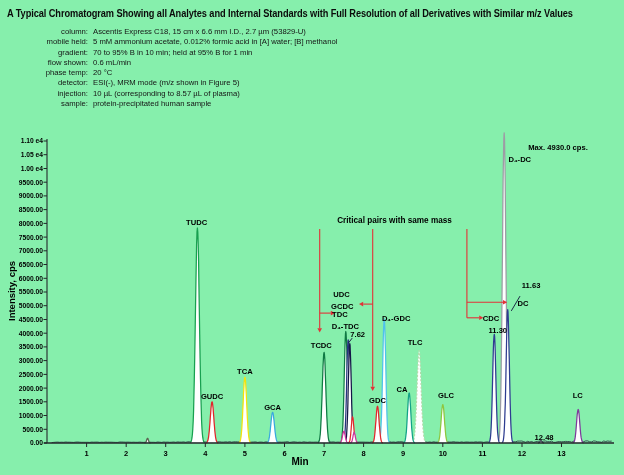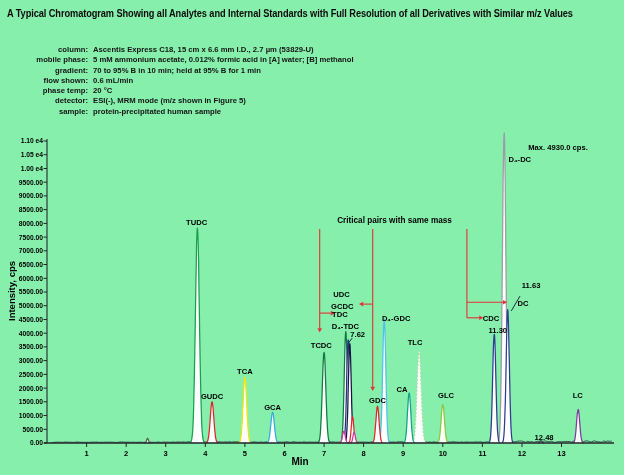--- a/index.html
+++ b/index.html
@@ -1,56 +1,60 @@
 <!DOCTYPE html>
 <html><head>
 <meta charset="utf-8">
 <style>
   html,body{margin:0;padding:0;background:#fff;}
   .page{position:relative;width:624px;height:475px;background:#86efac;overflow:hidden;
         font-family:"Liberation Sans",sans-serif;}
   .title{position:absolute;left:7px;top:7px;white-space:nowrap;font-size:11px;font-weight:700;
          color:#0b0b0b;transform:scaleX(0.84);transform-origin:0 50%;letter-spacing:-0.1px;z-index:2;}
-  .meta{position:absolute;left:0;top:45px;z-index:2;font-size:7.7px;color:#141414;line-height:10.3px;font-weight:bold;}
+  .meta{position:absolute;left:0;top:27px;z-index:2;font-size:7.7px;color:#141414;line-height:10.3px;}
   .mrow{display:flex;}
   .ml{width:88px;text-align:right;padding-right:5px;color:#141414;}
   .mv{text-align:left;white-space:nowrap;}
   #chart{position:absolute;left:0;top:0;z-index:1;}
   #chart text{font-family:"Liberation Sans",sans-serif;fill:#000;}
 </style>
 </head>
 <body>
 
 <div class="page">
   <div class="title">A Typical Chromatogram Showing all Analytes and Internal Standards with Full Resolution of all Derivatives with Similar m/z Values</div>
 
   <div class="meta">
     <div class="mrow">
         <span class="ml">column:</span>
         <span class="mv">Ascentis Express C18, 15 cm x 6.6 mm I.D., 2.7 µm (53829-U)</span>
       </div>
     <div class="mrow">
-        <span class="ml">mobile phase:</span>
+        <span class="ml">mobile held:</span>
         <span class="mv">5 mM ammonium acetate, 0.012% formic acid in [A] water; [B] methanol</span>
       </div>
     <div class="mrow">
         <span class="ml">gradient:</span>
         <span class="mv">70 to 95% B in 10 min; held at 95% B for 1 min</span>
       </div>
     <div class="mrow">
         <span class="ml">flow shown:</span>
         <span class="mv">0.6 mL/min</span>
       </div>
     <div class="mrow">
         <span class="ml">phase temp:</span>
         <span class="mv">20 °C</span>
       </div>
     <div class="mrow">
         <span class="ml">detector:</span>
         <span class="mv">ESI(-), MRM mode (m/z shown in Figure 5)</span>
+      </div>
+    <div class="mrow">
+        <span class="ml">injection:</span>
+        <span class="mv">10 µL (corresponding to 8.57 µL of plasma)</span>
       </div>
     <div class="mrow">
         <span class="ml">sample:</span>
         <span class="mv">protein-precipitated human sample</span>
       </div>
   </div>
 
   <svg id="chart" width="624" height="475" viewBox="0 0 624 475" xmlns="http://www.w3.org/2000/svg">
       <path d="M51.7,442.6L53.7,442.4L55.7,442.2L57.7,442.1L59.7,442.3L61.7,442.2L63.7,442.3L65.7,442.0L67.7,442.2L69.7,442.2L71.7,442.3L73.7,442.4L75.7,442.1L77.7,442.0L79.7,442.2L81.7,442.3L83.7,442.3L85.7,442.3L87.7,442.3L89.7,442.4L91.7,442.1L93.7,442.2L95.7,442.1L97.7,442.1L99.7,442.4L101.7,442.2L103.7,442.3L105.7,442.1L107.7,442.2L109.7,442.2L111.7,442.2L113.7,442.3L115.7,442.4L117.7,442.4L119.7,442.0L121.7,442.0L123.7,442.1L125.7,442.2L127.7,442.1L129.7,442.2L131.7,442.3L133.7,442.2L135.7,442.3L137.7,442.3L139.7,442.1L141.7,442.3L143.7,442.4L145.7,442.2L147.7,442.3L149.7,442.2L151.7,442.3L153.7,442.3L155.7,442.4L157.7,442.0L159.7,442.2L161.7,442.4L163.7,442.0L165.7,442.2L167.7,442.1L169.7,442.3L171.7,442.2L173.7,442.0L175.7,442.3L177.7,441.9L179.7,442.1L181.7,442.1L183.7,441.9L185.7,442.3L187.7,441.8L189.7,441.8L191.7,442.3L193.7,442.4L195.7,442.3L197.7,442.0L199.7,442.1L201.7,442.2L203.7,442.0L205.7,442.0L207.7,442.3L209.7,441.7L211.7,442.2L213.7,441.9L215.7,442.2L217.7,441.9L219.7,441.8L221.7,442.1L223.7,442.1L225.7,441.8L227.7,442.1L229.7,441.7L231.7,442.2L233.7,441.8L235.7,441.8L237.7,441.9L239.7,442.0L241.7,441.8L243.7,442.0L245.7,442.2L247.7,442.2L249.7,442.2L251.7,442.1L253.7,442.0L255.7,441.9L257.7,442.4L259.7,442.1L261.7,442.1L263.7,442.4L265.7,441.9L267.7,442.1L269.7,442.1L271.7,441.7L273.7,442.3L275.7,442.1L277.7,442.2L279.7,442.1L281.7,442.2L283.7,442.1L285.7,441.9L287.7,441.7L289.7,442.4L291.7,442.1L293.7,441.8L295.7,442.0L297.7,442.3L299.7,442.1L301.7,442.3L303.7,441.8L305.7,442.1L307.7,442.3L309.7,442.0L311.7,442.2L313.7,442.2L315.7,442.1L317.7,442.2L319.7,442.0L321.7,442.3L323.7,442.2L325.7,441.7L327.7,442.3L329.7,441.9L331.7,442.0L333.7,441.9L335.7,442.3L337.7,442.1L339.7,442.2L341.7,442.2L343.7,442.3L345.7,441.7L347.7,441.9L349.7,442.0L351.7,442.0L353.7,442.1L355.7,442.1L357.7,442.2L359.7,442.1L361.7,442.1L363.7,442.1L365.7,442.2L367.7,442.2L369.7,442.3L371.7,441.9L373.7,442.1L375.7,442.4L377.7,442.2L379.7,442.0L381.7,442.3L383.7,441.8L385.7,441.8L387.7,441.7L389.7,441.8L391.7,442.2L393.7,442.0L395.7,442.3L397.7,441.8L399.7,441.8L401.7,441.7L403.7,442.2L405.7,442.0L407.7,441.9L409.7,441.8L411.7,442.3L413.7,441.9L415.7,441.7L417.7,441.7L419.7,442.3L421.7,442.1L423.7,442.4L425.7,442.0L427.7,442.3L429.7,442.0L431.7,442.3L433.7,441.8L435.7,442.2L437.7,442.2L439.7,442.2L441.7,441.9L443.7,442.1L445.7,441.7L447.7,442.0L449.7,442.1L451.7,442.0L453.7,441.7L455.7,442.1L457.7,442.1L459.7,442.3L461.7,441.9L463.7,442.3L465.7,442.0L467.7,442.0L469.7,442.2L471.7,442.1L473.7,442.2L475.7,441.8L477.7,442.1L479.7,441.9L481.7,442.0L483.7,442.4L485.7,442.0L487.7,441.9L489.7,442.3L491.7,441.8L493.7,442.3L495.7,442.4L497.7,442.1L499.7,441.9L501.7,441.7L503.7,442.0L505.7,442.4L507.7,441.9L509.7,442.1L511.7,442.1L513.7,441.8L515.7,441.8L517.7,441.1L519.7,441.1L521.7,441.0L523.7,441.6L525.7,442.3L527.7,441.3L529.7,442.0L531.7,441.5L533.7,442.4L535.7,441.7L537.7,441.4L539.7,441.1L541.7,441.9L543.7,441.1L545.7,441.0L547.7,441.7L549.7,441.7L551.7,441.1L553.7,442.4L555.7,442.3L557.7,441.7L559.7,441.6L561.7,441.8L563.7,441.6L565.7,441.4L567.7,441.5L569.7,441.5L571.7,442.2L573.7,441.2L575.7,441.2L577.7,440.9L579.7,441.8L581.7,442.3L583.7,441.7L585.7,440.9L587.7,440.9L589.7,441.8L591.7,441.9L593.7,440.9L595.7,441.2L597.7,441.8L599.7,441.9L601.7,442.3L603.7,441.0L605.7,441.5L607.7,441.0L609.7,441.3L611.7,441.1" fill="none" stroke="#232c3a" stroke-width="0.8"></path>
       <path d="M498.1,442.8L498.1,442.3L498.4,441.7L498.7,440.5L499.1,438.6L499.4,435.4L499.8,430.3L500.1,422.6L500.4,411.5L500.8,396.2L501.1,375.9L501.4,350.5L501.8,320.1L502.1,285.9L502.5,249.6L502.8,213.7L503.1,181.3L503.5,155.4L503.8,138.6L504.2,132.8L504.5,138.6L504.8,155.4L505.2,181.3L505.5,213.7L505.8,249.6L506.2,285.9L506.5,320.1L506.9,350.5L507.2,375.9L507.5,396.2L507.9,411.5L508.2,422.6L508.6,430.3L508.9,435.4L509.2,438.6L509.6,440.5L509.9,441.7L510.2,442.3L510.2,442.8" fill="#ffffff" stroke="#9c9ca4" stroke-width="1.25" stroke-linejoin="round"></path>

